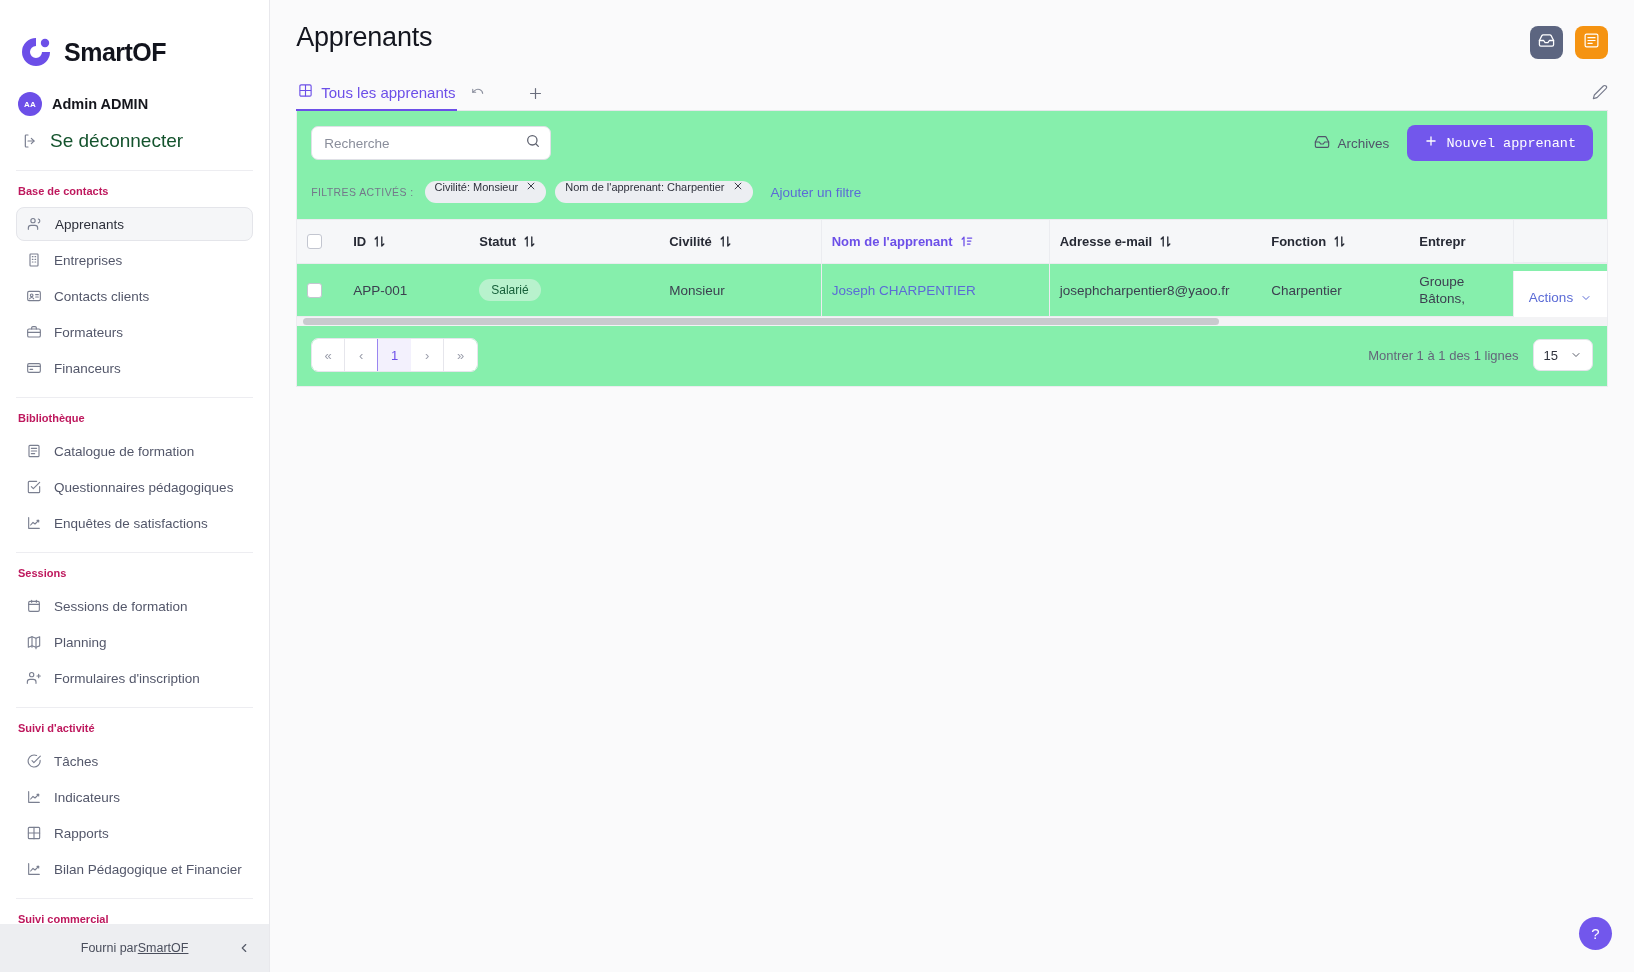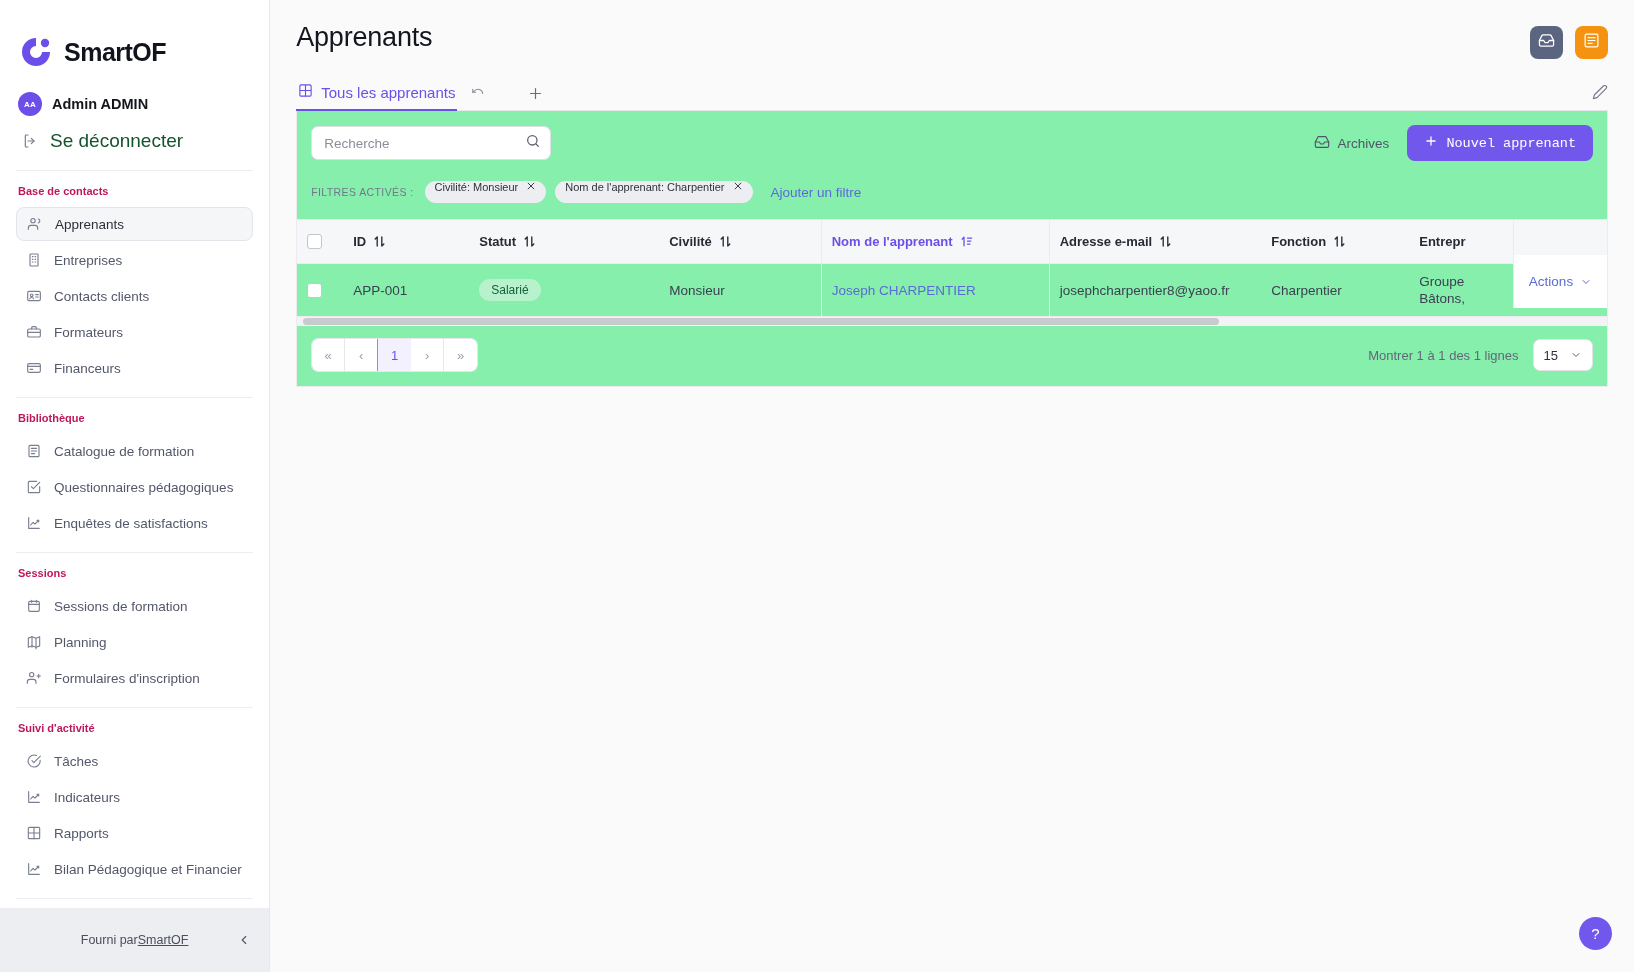--- a/index.html
+++ b/index.html
@@ -70,21 +70,21 @@
   }
   .nav-item .lbl { font-size: 13.5px; color: #53576a; white-space: nowrap; }
   .nav-item.active {
     background: #f5f6f8;
     border: 1px solid #e4e5ea;
   }
   .nav-item.active .lbl { color: #2c2f3a; }
   .nav-icon { width: 16px; height: 16px; flex: none; display:block; color:#7a7f90; }
 
   .sidebar-footer {
-    height: 64px; flex: none;
+    height: 48px; flex: none;
     background: #edeef1;
     display: flex; align-items: center; justify-content: center;
     position: relative;
     font-size: 12.5px; color: #4a4e5c;
   }
   .sidebar-footer a { color: #4a4e5c; text-decoration: underline; }
   .collapse-btn {
     position: absolute; right: 18px; top: 50%; transform: translateY(-50%);
     cursor: pointer; color: #555a68; width: 14px; height: 14px;
   }
@@ -700,21 +700,21 @@
                 <td>Charpentier</td>
                 <td class="ent-cell">
                   <div style="width:52px">Groupe Bâtons,</div>
                 </td>
               </tr>
             </tbody>
           </table>
         </div>
 
         <div class="actions-head"></div>
-        <div class="actions-cell" style="top:36px;height:53px;">
+        <div class="actions-cell" style="top:52px;height:53px;">
           <span>Actions</span>
           <svg width="12" height="12" viewBox="0 0 24 24" fill="none" stroke="#5b6bd6" stroke-width="2" stroke-linecap="round">
               <path d="M6 9l6 6 6-6"></path>
             </svg>
         </div>
       </div>
 
       <div class="hscroll-track">
         <div class="hscroll-thumb"></div>
       </div>

